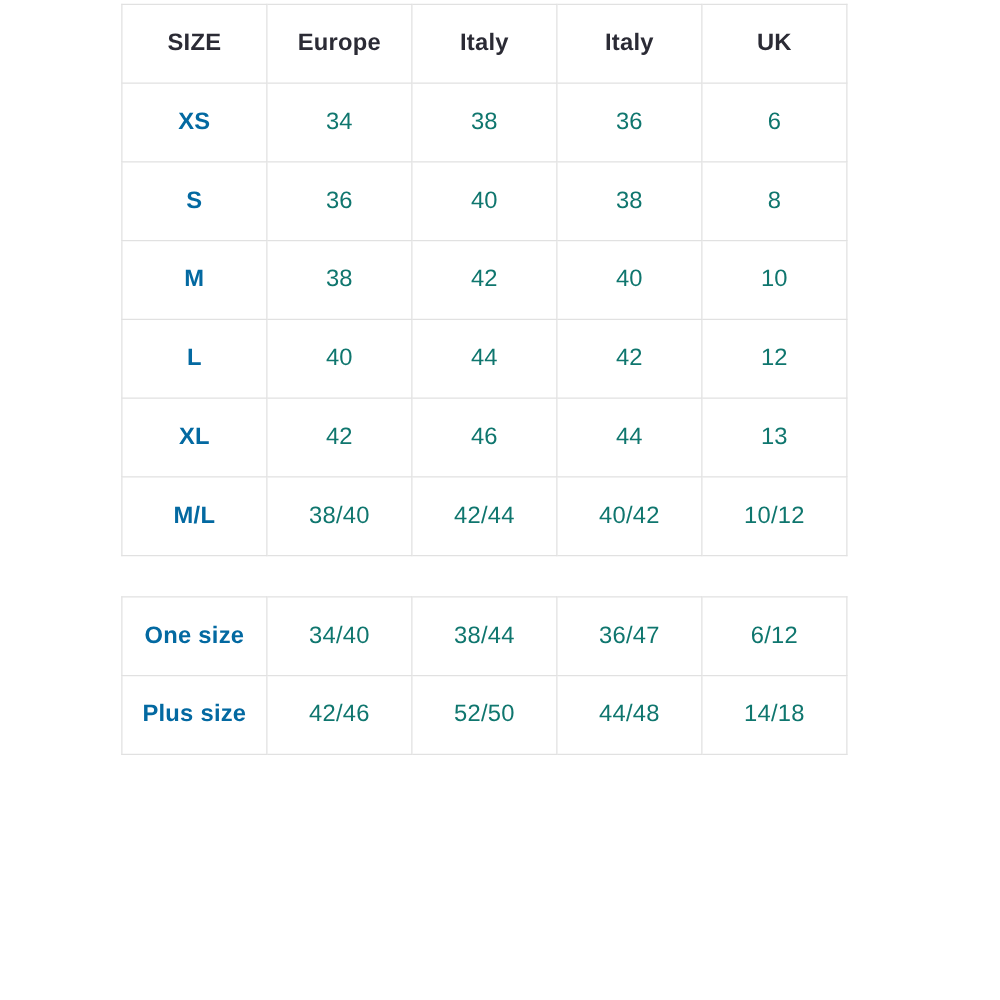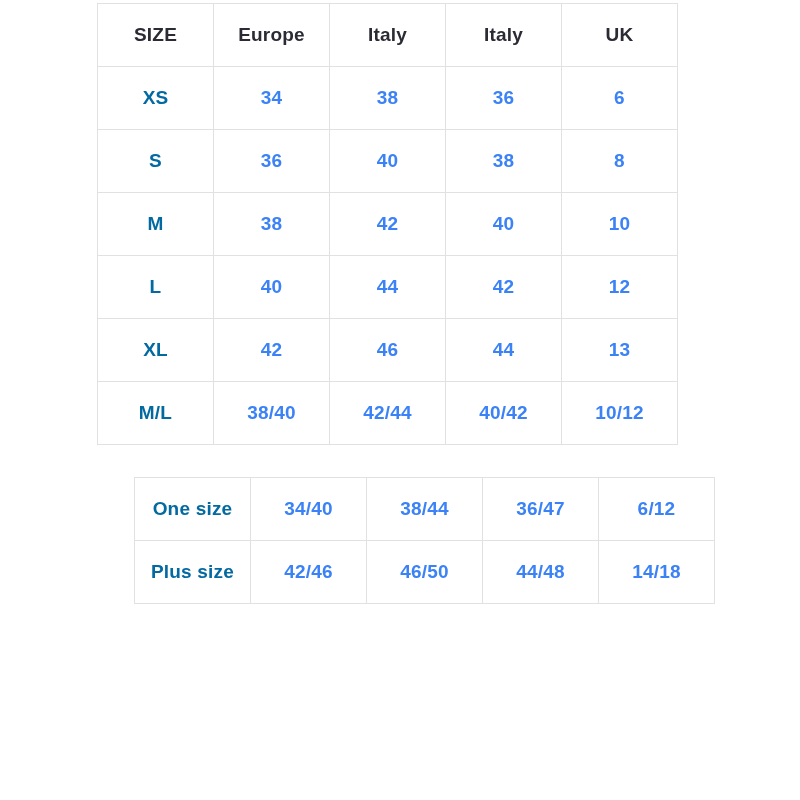--- a/index.html
+++ b/index.html
@@ -21,34 +21,33 @@
     left: 97px;
     top: 3px;
   }
   table.size-table {
     border-collapse: collapse;
     background: #ffffff;
     border: 1px solid #d9d9d9;
   }
   table.size-table.secondary {
     margin-top: 32px;
-    margin-left: 37px;
   }
   .size-table td, .size-table th {
     border: 1px solid #e1e1e1;
     width: 115px;
     min-width: 115px;
     max-width: 115px;
     height: 62px;
     text-align: center;
     vertical-align: middle;
     font-size: 19px;
     letter-spacing: 0.2px;
-    color: #3b82f6;
-    font-weight: 700;
+    color: #0f766e;
+    font-weight: 400;
     padding: 0;
   }
   .size-table th {
     color: #2b2b35;
     font-weight: 700;
   }
   .size-table td.size-label {
     color: #0369a1;
     font-weight: 700;
   }
@@ -120,21 +119,21 @@
         <tr>
           <td class="size-label">One size</td>
           <td>34/40</td>
           <td>38/44</td>
           <td>36/47</td>
           <td>6/12</td>
         </tr>
         <tr>
           <td class="size-label">Plus size</td>
           <td>42/46</td>
-          <td>46/50</td>
+          <td>52/50</td>
           <td>44/48</td>
           <td>14/18</td>
         </tr>
       </tbody>
     </table>
 
   </div>
 </div>
 
 </body></html>

